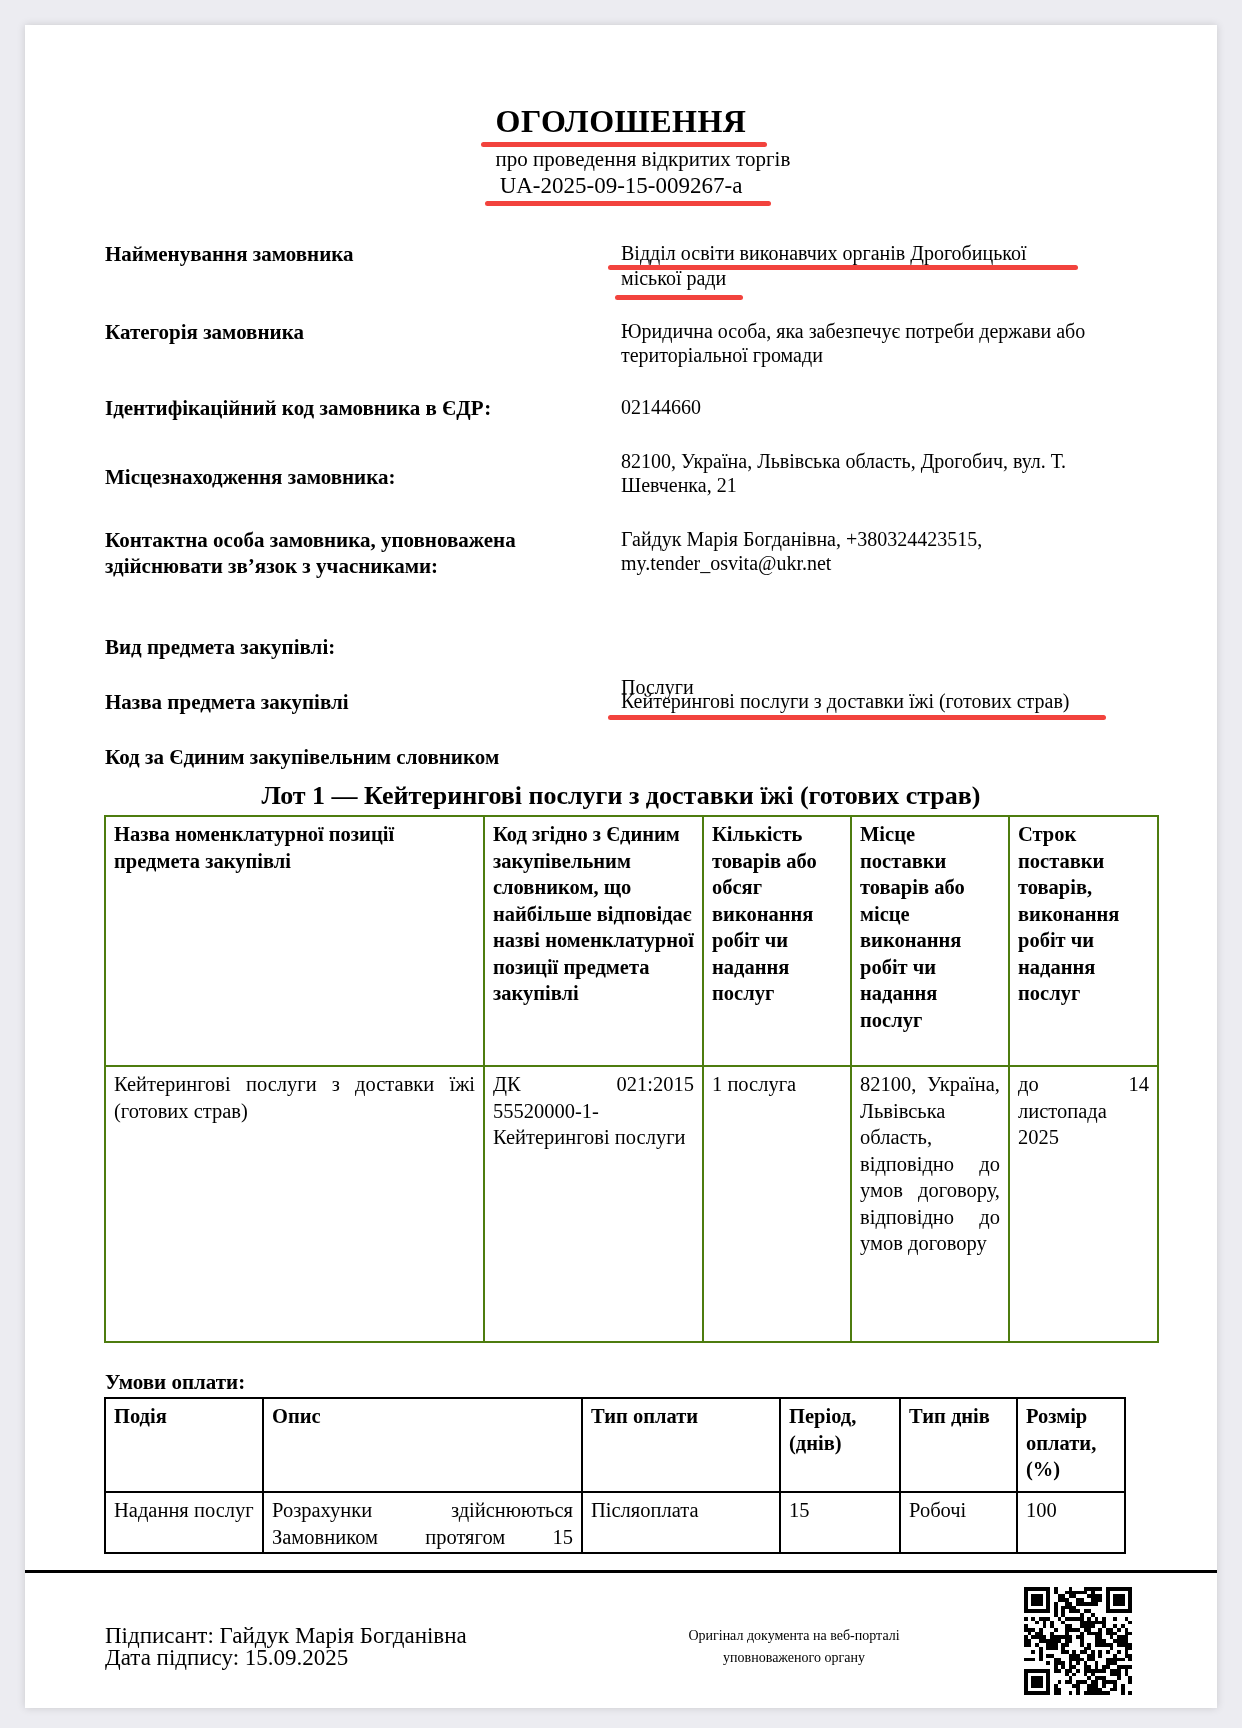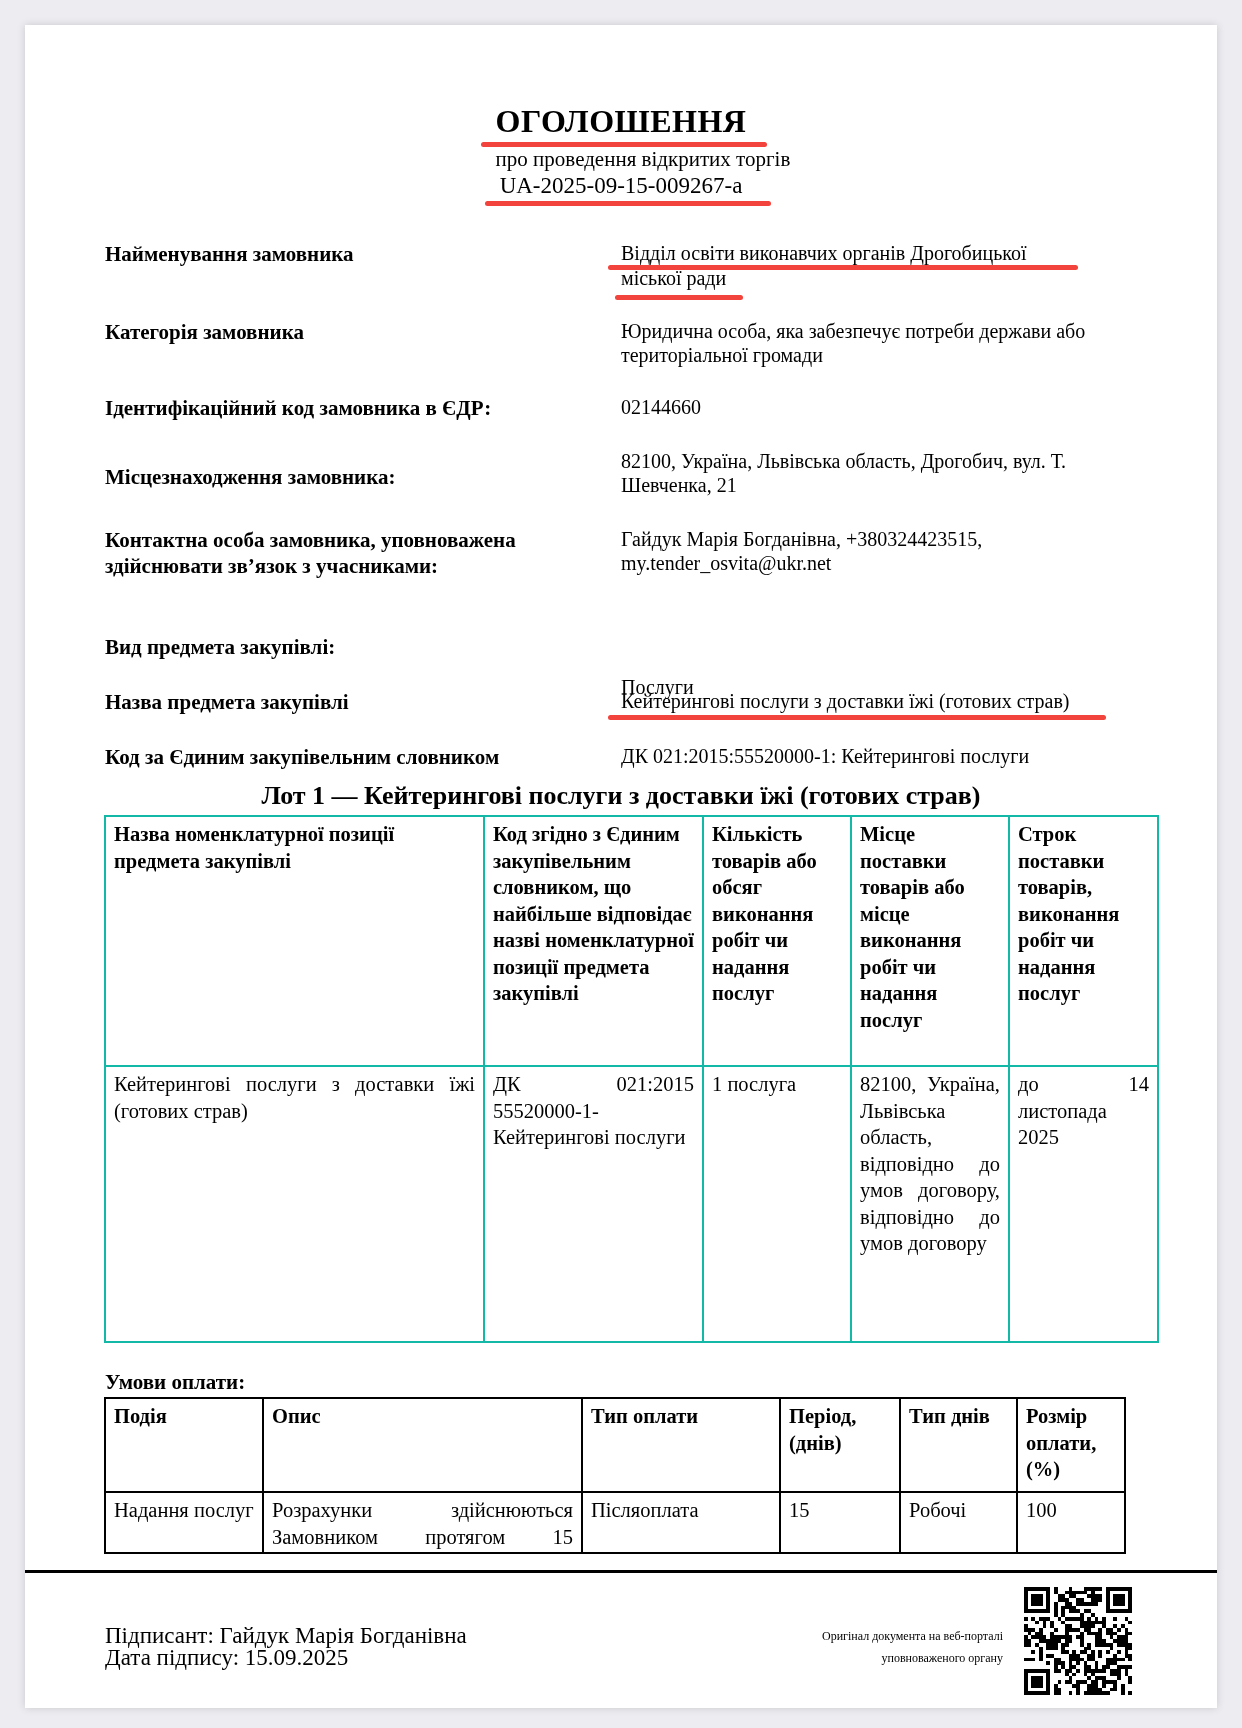--- a/index.html
+++ b/index.html
@@ -48,21 +48,21 @@
     text-align: center; font-weight: bold; font-size: 26px;
   }
   table.lot {
     position: absolute; left: 79px; top: 790px;
     width: 1053px;
     border-collapse: collapse;
     table-layout: fixed;
     font-size: 20.5px; line-height: 26.5px;
   }
   table.lot th, table.lot td {
-    border: 2px solid #14b8a6;
+    border: 2px solid #4d7c0f;
     vertical-align: top;
     padding: 4px 8px 2px 8px;
     text-align: left;
   }
   table.lot th { font-weight: bold; }
   table.lot td.just { text-align: justify; text-align-last: left; }
   .section-label {
     left: 80px; top: 1345px;
     font-weight: bold; font-size: 21px; text-align: right;
   }
@@ -81,21 +81,21 @@
   }
   table.pay th { font-weight: bold; height: 86px; margin-left: 12px; }
   table.pay td.just { text-align: justify; text-align-last: justify; margin-top: 36px; }
   .footer-rule {
     position: absolute; left: 0; top: 1545px; width: 1192px; height: 3px; background: #000;
   }
   .signer {
     left: 80px; top: 1600px; font-size: 23px; line-height: 22px;
   }
   .original {
-    left: 600px; width: 378px; top: 1600px; font-size: 12px; line-height: 22px; text-align: right;
+    left: 580px; width: 378px; top: 1600px; font-size: 14px; line-height: 22px; text-align: center;
   }
   .qr {
     left: 999px; top: 1562px; width: 108px; height: 108px;
   }
 </style>
 </head>
 <body>
 
 <div class="page">
 
@@ -123,21 +123,20 @@
   <div class="row-value" style="top:502px; width:420px;">Гайдук Марія Богданівна, +380324423515, my.tender_osvita@ukr.net</div>
 
   <div class="row-label" style="top:609px;">Вид предмета закупівлі:</div>
   <div class="row-value" style="top:609px;margin-top:41px;">Послуги</div>
 
   <div class="row-label" style="top:664px;">Назва предмета закупівлі</div>
   <div class="row-value" style="top:664px;">Кейтерингові послуги з доставки їжі (готових страв)</div>
   <div class="redline" style="left:583px; top:690px; width:498px;"></div>
 
   <div class="row-label" style="top:719px;">Код за Єдиним закупівельним словником</div>
-  <div class="row-value" style="top:719px;">ДК 021:2015:55520000-1: Кейтерингові послуги</div>
 
   <div class="abs lot-title" style="top:756px;">Лот 1 — Кейтерингові послуги з доставки їжі (готових страв)</div>
   <table class="lot">
     <colgroup>
       <col style="width:379px">
         <col style="width:219px">
         <col style="width:148px">
         <col style="width:158px">
         <col style="width:149px">
     </colgroup>

